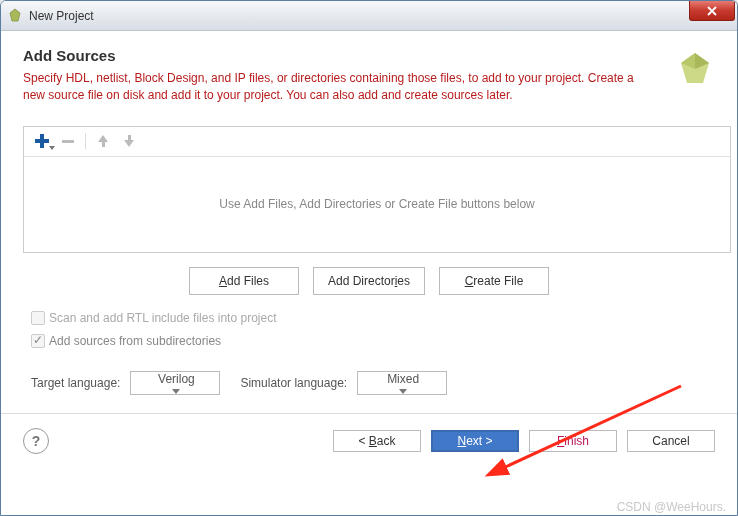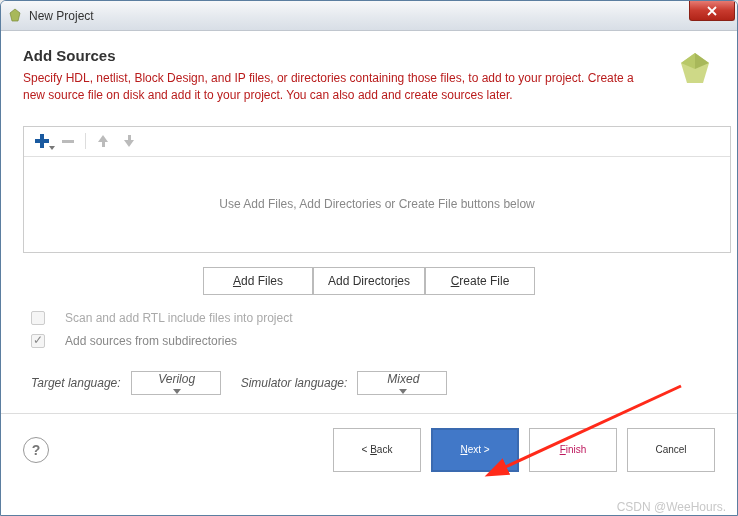--- a/index.html
+++ b/index.html
@@ -33,41 +33,41 @@
   .minus-icon { width: 12px; height: 3px; background: #bbb; }
   .arrow-up-icon, .arrow-down-icon { width: 0; height: 0; border-left: 5px solid transparent; border-right: 5px solid transparent; }
   .arrow-up-icon { border-bottom: 7px solid #bbb; }
   .arrow-down-icon { border-top: 7px solid #bbb; }
   .arrow-stem { width: 3px; height: 5px; background: #bbb; }
   .arrow-wrap { display: flex; flex-direction: column; align-items: center; }
   
   .list-area { height: 95px; display: flex; align-items: center; justify-content: center; }
   .list-placeholder { font-size: 12px; color: #888; }
   
-  .action-buttons { display: flex; justify-content: center; gap: 0; padding: 14px 0 8px 0; }
+  .action-buttons { display: flex; justify-content: center; gap: 14px; padding: 14px 0 8px 0; }
   .btn { min-width: 110px; height: 28px; border: 1px solid #bbb; background: #fff; font-size: 12px; color: #333; cursor: pointer; padding: 0 14px; }
   .underline-char { text-decoration: underline; }
   
   .checkbox-section { padding: 8px 22px 10px 30px; }
-  .check-row { display: flex; align-items: center; gap: 20px; font-size: 12px; color: #aaa; margin-bottom: 9px; }
+  .check-row { display: flex; align-items: center; gap: 4px; font-size: 12px; color: #aaa; margin-bottom: 9px; }
   .check-row.enabled { color: #888; }
   .checkbox { width: 14px; height: 14px; border: 1px solid #ccc; border-radius: 2px; background: #f5f5f5; position: relative; flex-shrink: 0; }
   .checkbox.checked::after { content: '✓'; position: absolute; left: 1px; top: -2px; font-size: 12px; color: #888; }
   
-  .lang-row { display: flex; align-items: center; gap: 10px; padding: 4px 22px 0 30px; font-size: 12px; color: #555; font-style: italic; }
+  .lang-row { display: flex; align-items: center; gap: 10px; padding: 4px 22px 0 30px; font-size: 12px; color: #555; }
   .select { display: inline-flex; align-items: center; justify-content: space-between; width: 90px; height: 24px; border: 1px solid #bbb; background: #fff; padding: 0 6px 0 8px; font-size: 12px; cursor: pointer; flex-direction: column; }
   .select-arrow { width: 0; height: 0; border-left: 4px solid transparent; border-right: 4px solid transparent; border-top: 5px solid #777; }
   
   .divider { height: 1px; background: #ddd; margin: 18px 0 0 0; }
   
   .footer { display: flex; align-items: center; padding: 14px 22px; }
   .help-btn { width: 26px; height: 26px; border: 1.5px solid #999; border-radius: 50%; display: flex; align-items: center; justify-content: center; font-size: 14px; color: #777; cursor: pointer; font-weight: bold; }
   .footer-spacer { flex: 1; }
   .footer-buttons { display: flex; gap: 10px; }
-  .nav-btn { width: 88px; height: 44px; border: 1px solid #bbb; background: #fff; font-size: 10px; color: #333; cursor: pointer; }
+  .nav-btn { width: 88px; height: 22px; border: 1px solid #bbb; background: #fff; font-size: 12px; color: #333; cursor: pointer; }
   .nav-btn.primary { background: #4178c8; border: 2px solid #3a6ab0; color: #fff; }
   .nav-btn.primary .underline-char { color: #fff; }
   .nav-btn.disabled { color: #be185d; cursor: default; }
   
   .annotation-arrow { position: absolute; pointer-events: none; }
   .watermark { position: absolute; right: 12px; bottom: 2px; font-size: 12px; color: #c8c8c8; pointer-events: none; }
 </style>
 </head>
 <body>
 

